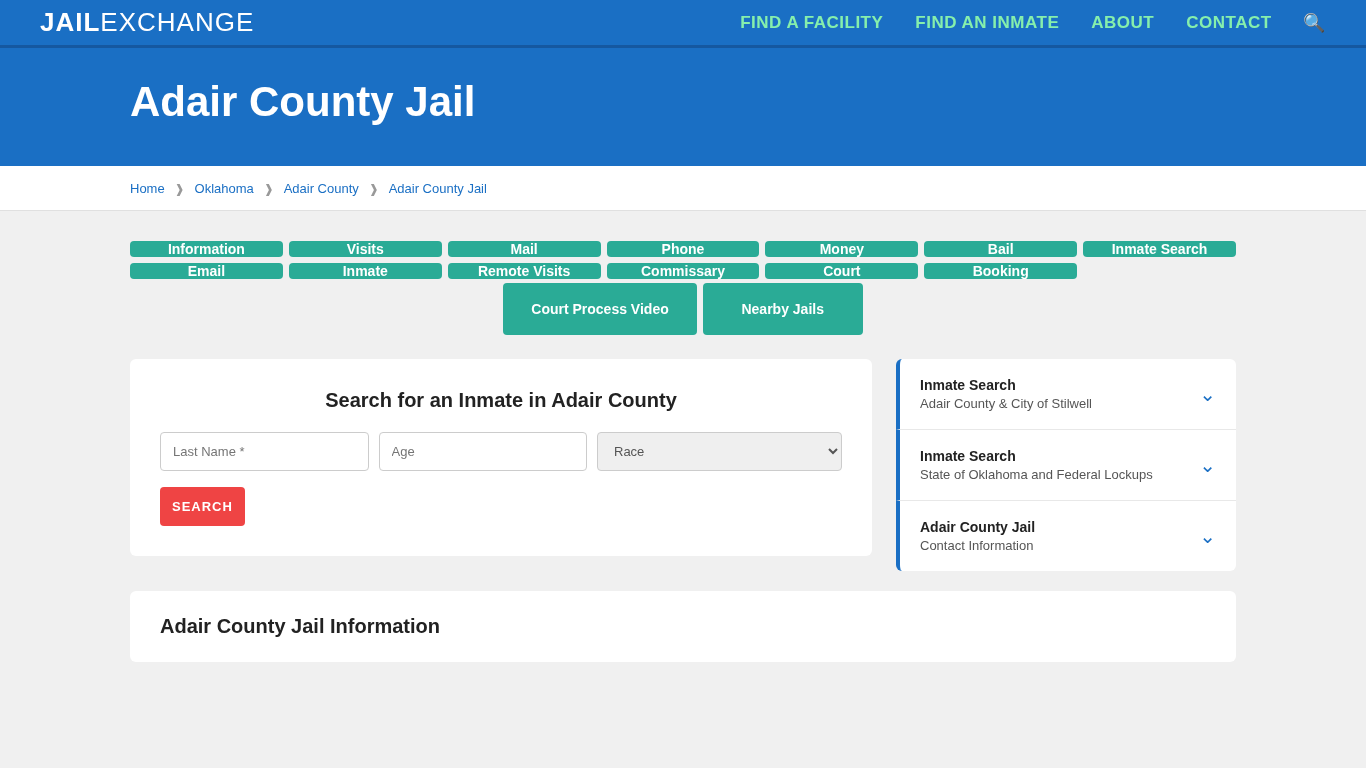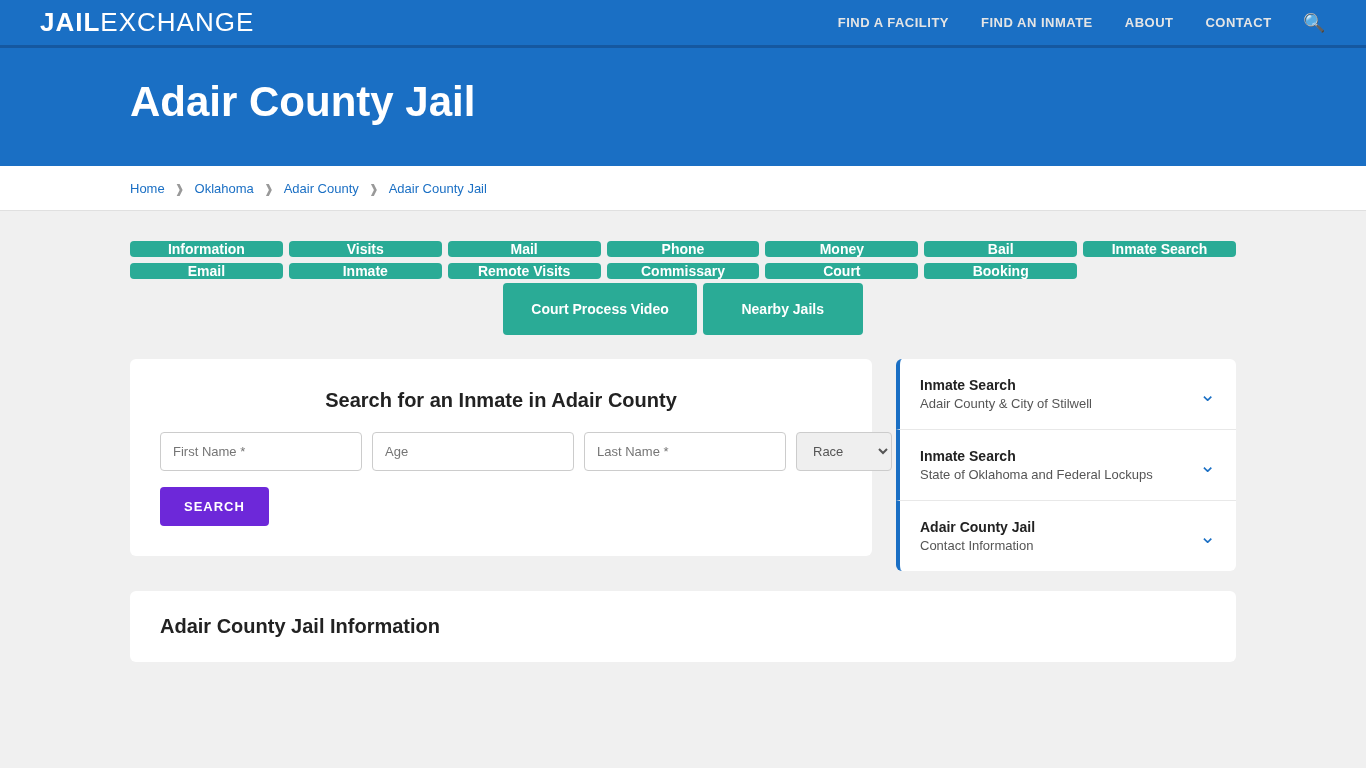--- a/index.html
+++ b/index.html
@@ -22,23 +22,23 @@
       letter-spacing: 1px;
     }
     .navbar-logo span.ex { color: #fff; font-weight: 400; }
     .navbar-logo span.jail { font-weight: 900; }
     .navbar-nav {
       display: flex;
       align-items: center;
       gap: 32px;
     }
     .navbar-nav a {
-      color: #e5e5e5;
+      color: #86efac;
       text-decoration: none;
-      font-size: 13px;
+      font-size: 17px;
       font-weight: 600;
       letter-spacing: 0.5px;
       text-transform: uppercase;
     }
     .navbar-search-icon {
       color: #fff;
       font-size: 18px;
       cursor: pointer;
     }
 
@@ -147,25 +147,25 @@
     .search-fields input, .search-fields select {
       border: 1px solid #ccc;
       border-radius: 4px;
       padding: 10px 12px;
       font-size: 13px;
       flex: 1;
       color: #555;
     }
     .search-fields select { flex: 1.2; }
     .search-btn {
-      background: #6d28d9;
+      background: #ef4444;
       color: #fff;
       border: none;
       border-radius: 4px;
-      padding: 12px 24px;
+      padding: 12px 12px;
       font-size: 13px;
       font-weight: 700;
       cursor: pointer;
       letter-spacing: 1px;
       text-transform: uppercase;
     }
 
     
     .sidebar-cards {
       width: 340px;
@@ -269,23 +269,22 @@
   <div class="btn-grid-row3">
     <button class="tile-btn wide">Court Process Video</button>
     <button class="tile-btn wide">Nearby Jails</button>
   </div>
 
   <div class="lower-section">
 
     <div class="search-box">
       <h2>Search for an Inmate in Adair County</h2>
       <div class="search-fields">
-        <input type="text" placeholder="First Name *" style="">
+        <input type="text" placeholder="Last Name *" style="">
         <input type="text" placeholder="Age" style="">
-        <input type="text" placeholder="Last Name *" style="">
         <select>
           <option>Race</option>
           <option>White</option>
           <option>Black</option>
           <option>Hispanic</option>
           <option>Asian</option>
           <option>Other</option>
         </select>
       </div>
       <button class="search-btn">SEARCH</button>

